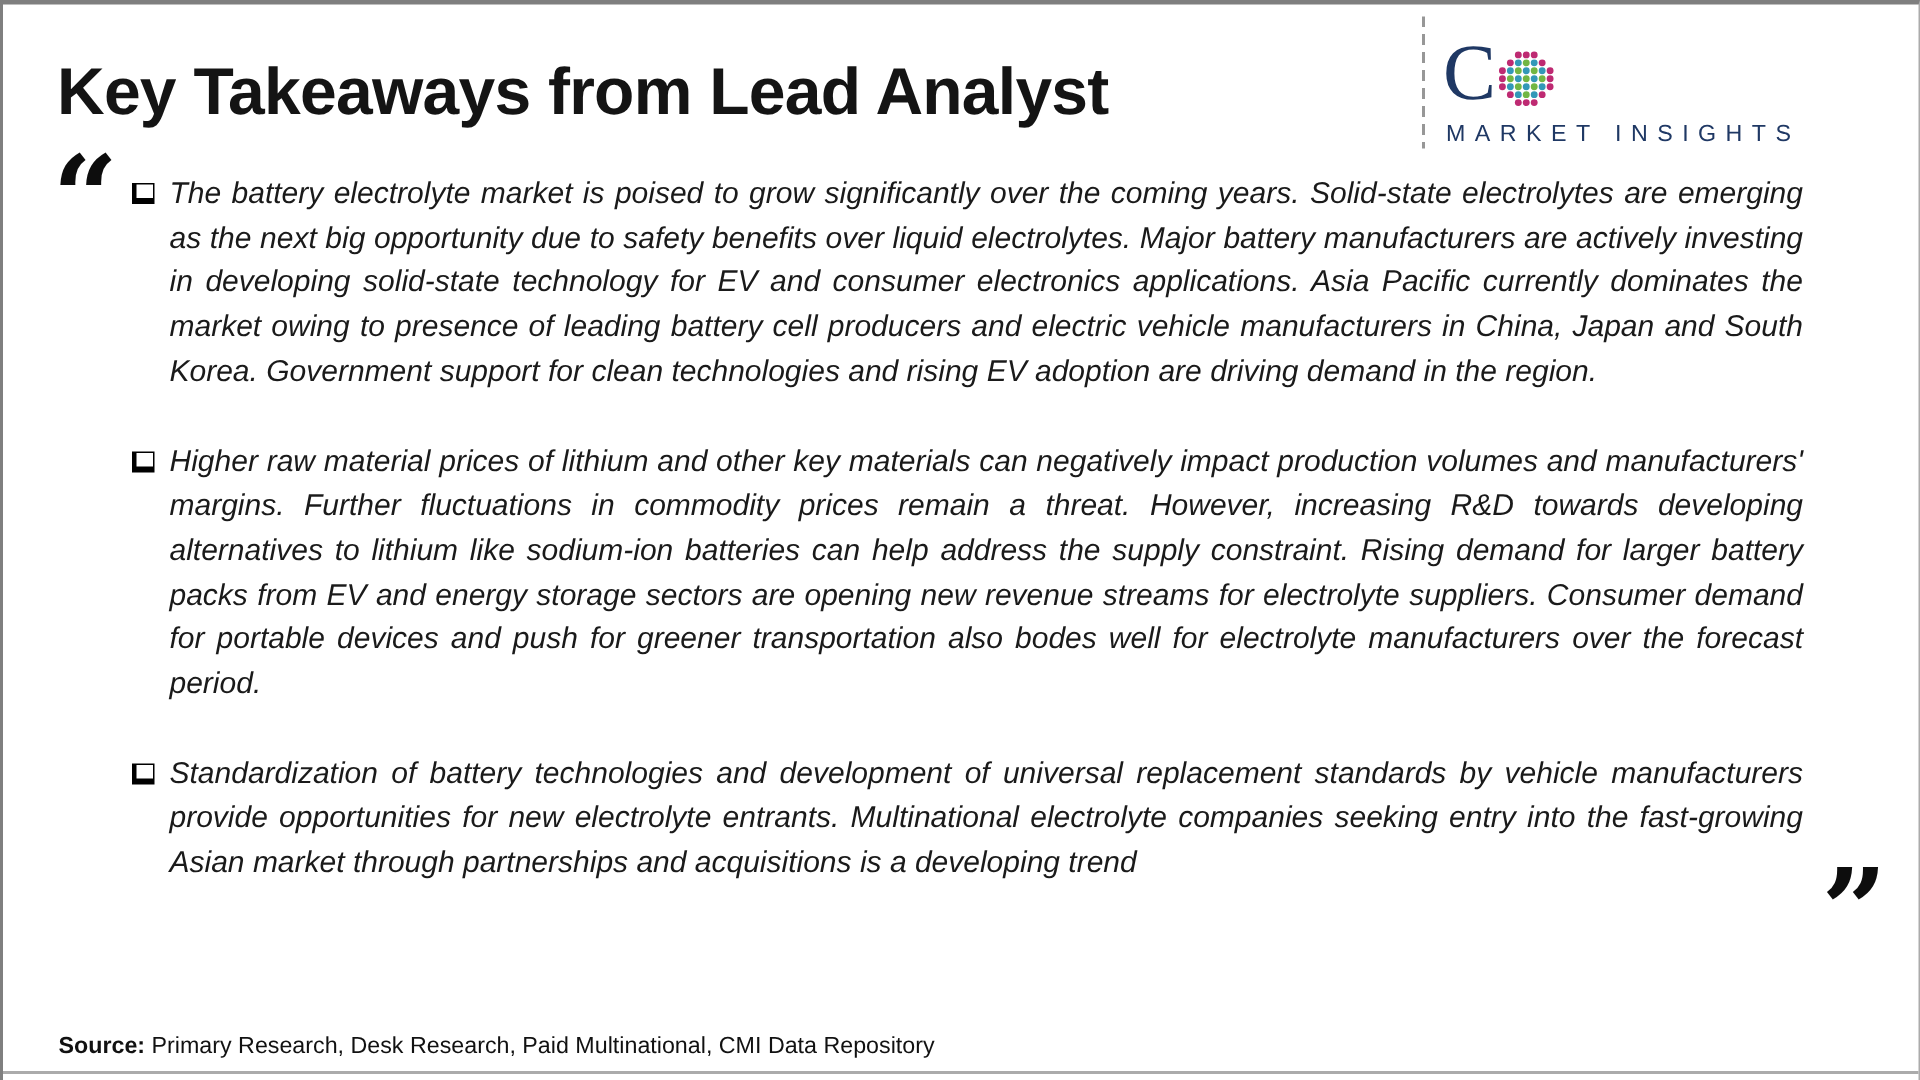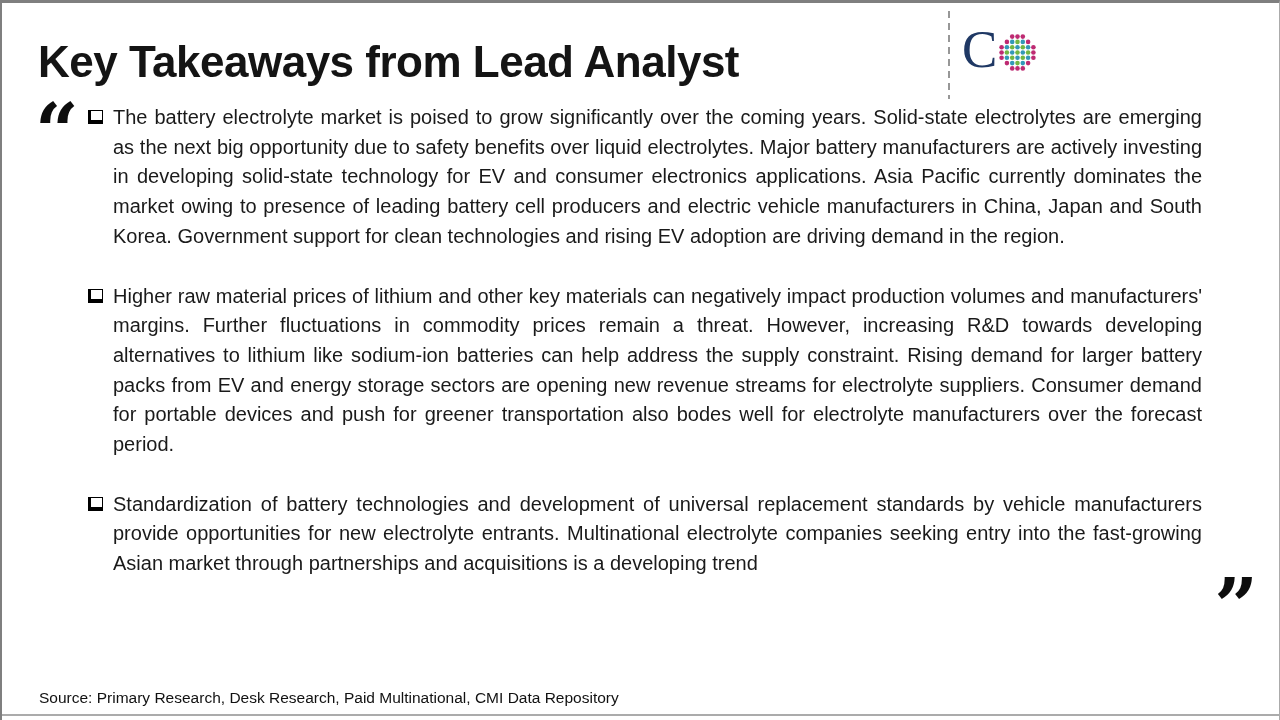--- a/index.html
+++ b/index.html
@@ -32,33 +32,33 @@
   }
   
   .open-quote, .close-quote {
     position:absolute; font-family:"DejaVu Serif", serif; font-weight:bold;
     font-size:76px; line-height:0.75; color:#0d0d0d;
   }
   .open-quote { left:33px; top:100px; }
   .close-quote { right:21px; top:575px; }
   
   .quote-body {
-    position:absolute; left:86px; top:100px; width:1114px;
-    font-size:20px; line-height:29.7px; color:#1a1a1a;
+    position:absolute; left:86px; top:112px; width:1114px;
+    font-style:italic; font-size:20px; line-height:29.7px; color:#1a1a1a;
     text-align:justify;
   }
   .para { position:relative; padding-left:25px; margin-bottom:30px; }
   .sq-bullet {
     position:absolute; left:0; top:7px; width:15px; height:14px;
     background:#ffffff; border:1.5px solid #000;
     border-left-width:3.5px; border-bottom-width:4px;
   }
   
   .source-line { position:absolute; left:37px; top:686px; font-size:15.5px; color:#111; }
-  .source-label { font-weight:normal; }
+  .source-label { font-weight:bold; }
   .bottom-rule { position:absolute; left:0; top:711px; width:1280px; height:2px; background:#ababab; }
 </style>
 </head>
 <body>
 
 <div class="slide">
 
   <h1 class="page-title">Key Takeaways from Lead Analyst</h1>
 
   <div class="logo-block">
@@ -98,20 +98,21 @@
           <circle cx="29.1" cy="7.9" r="2.3" fill="#be2a72"></circle>
           <circle cx="29.1" cy="13.2" r="2.3" fill="#3398b8"></circle>
           <circle cx="29.1" cy="18.5" r="2.3" fill="#72b643"></circle>
           <circle cx="29.1" cy="23.8" r="2.3" fill="#3398b8"></circle>
           <circle cx="29.1" cy="29.1" r="2.3" fill="#be2a72"></circle>
           <circle cx="34.4" cy="13.2" r="2.3" fill="#be2a72"></circle>
           <circle cx="34.4" cy="18.5" r="2.3" fill="#be2a72"></circle>
           <circle cx="34.4" cy="23.8" r="2.3" fill="#be2a72"></circle>
         </svg>
     </div>
+    <div class="logo-tagline">MARKET INSIGHTS</div>
   </div>
 
   <div class="open-quote">“</div>
 
   <div class="quote-body">
     <div class="para">
       <span class="sq-bullet"></span>
       <span>The battery electrolyte market is poised to grow significantly over the coming years. Solid-state electrolytes are emerging as the next big opportunity due to safety benefits over liquid electrolytes. Major battery manufacturers are actively investing in developing solid-state technology for EV and consumer electronics applications. Asia Pacific currently dominates the market owing to presence of leading battery cell producers and electric vehicle manufacturers in China, Japan and South Korea. Government support for clean technologies and rising EV adoption are driving demand in the region.</span>
     </div>
     <div class="para">

